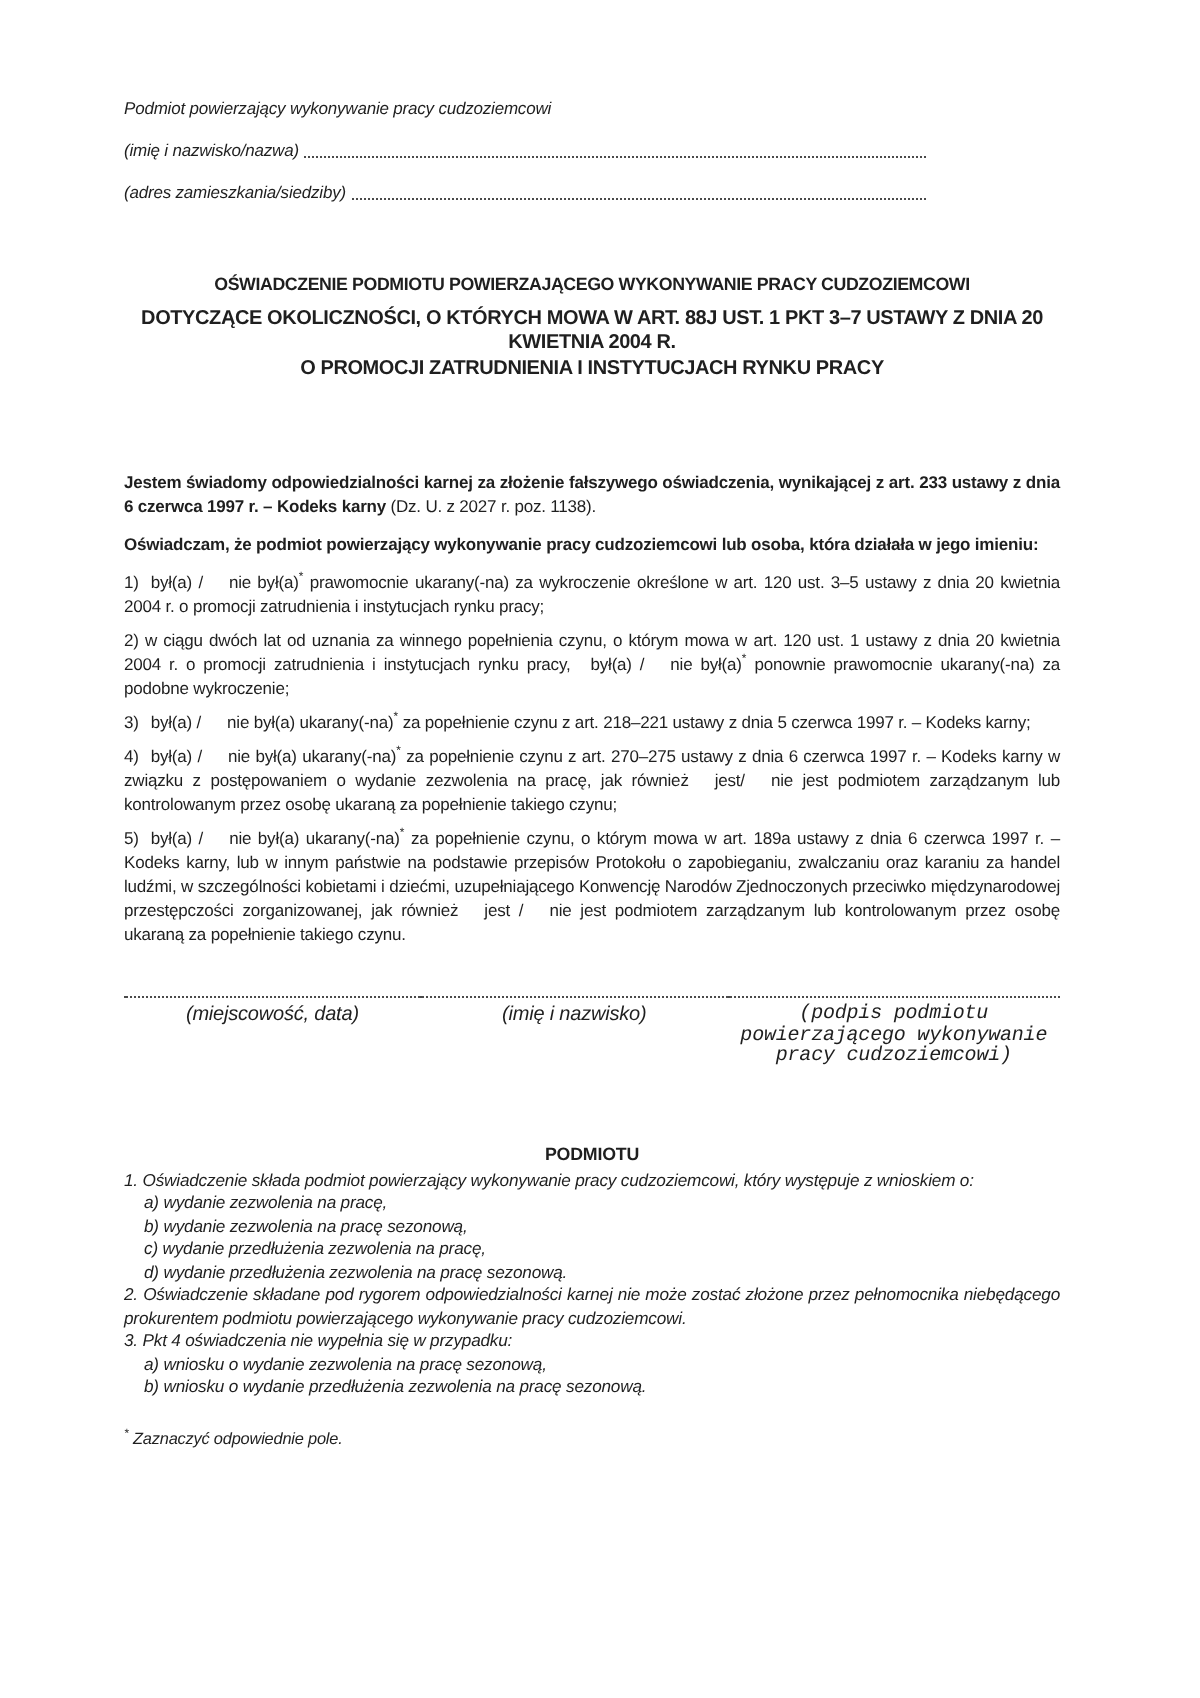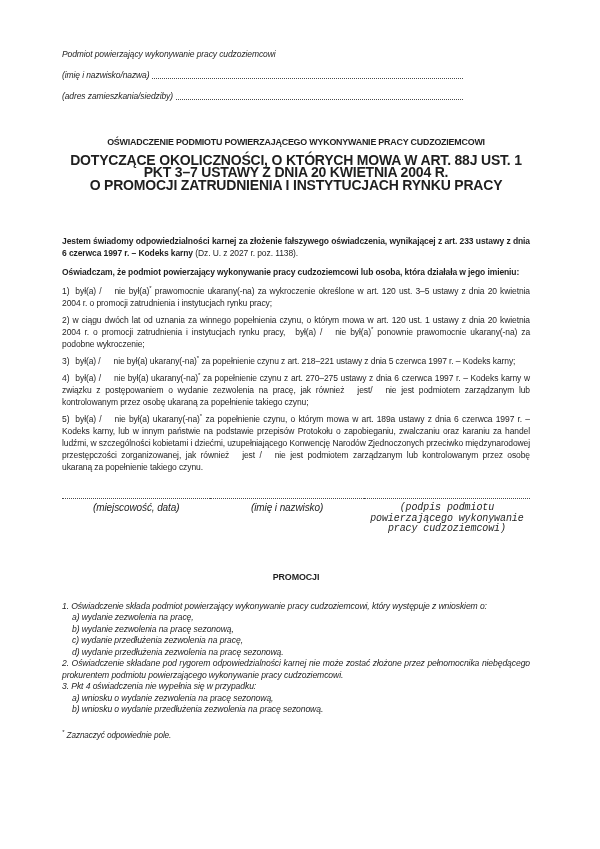--- a/index.html
+++ b/index.html
@@ -23,21 +23,21 @@
 
   
   .subject-line { margin-bottom: 9px; }
   .fill-row { display: flex; width: 401px; margin-bottom: 9px; }
   .fill-row .label { white-space: nowrap; text-align: right; }
   .dotted-fill { flex: 1; border-bottom: 1.2px dotted #4a4a4a; margin: 0 0 2px 3px; }
 
   
   .title-block { margin-top: 34px; text-align: center; font-weight: bold; letter-spacing: -0.2px; }
   .title-l1 { font-size: 8.9px; line-height: 12.5px; margin-bottom: 5px; }
-  .title-l23 { font-size: 14px; line-height: 12.5px; }
+  .title-l23 { font-size: 10px; line-height: 12.5px; }
 
   
   .liability { margin-top: 44px; text-align: justify; }
   .decl-intro { margin-top: 7px; font-weight: bold; }
   .item { text-align: justify; margin-top: 5px; }
   .item-first { margin-top: 7px; }
   .gap6 { margin-left: 6px; }
   .gap10 { margin-left: 10px; }
   .gap12 { margin-left: 13px; }
   sup { font-size: 6px; line-height: 0; letter-spacing: 0; }
@@ -46,21 +46,21 @@
   .signature-row { display: flex; justify-content: space-between; margin-top: 24px; width: 468px; }
   .sig-col { text-align: center; }
   .sig-col-1 { width: 150px; }
   .sig-col-2 { width: 155px; }
   .sig-col-3 { width: 168px; font-family: Liberation Mono, monospace; }
   .sig-line { border-bottom: 1.2px dotted #4a4a4a; height: 1px; width: 100%; }
   .sig-label { font-style: italic; font-size: 10px; line-height: 10.5px; margin-top: 4px; }
 
   
   .pouczenie-heading { margin-top: 36px; text-align: center; font-weight: bold; font-size: 8.9px; }
-  .pouczenie-list { margin-top: 18px; font-style: italic; font-size: 8.6px; line-height: 11.5px; text-align: justify; }
+  .pouczenie-list { margin-top: 2px; font-style: italic; font-size: 8.6px; line-height: 11.5px; text-align: justify; }
   .p-indent { margin-left: 10px; }
 
   
   .footnote { margin-top: 14px; font-style: italic; font-size: 8.2px; }
 </style>
 </head>
 <body>
 
 <div class="page">
 
@@ -112,21 +112,21 @@
       <div class="sig-line"></div>
       <div class="sig-label">(imię i nazwisko)</div>
     </div>
     <div class="sig-col sig-col-3">
       <div class="sig-line"></div>
       <div class="sig-label">(podpis podmiotu powierzającego wykonywanie pracy cudzoziemcowi)</div>
     </div>
   </section>
 
   <section>
-    <div class="pouczenie-heading">PROMOCJI</div>
+    <div class="pouczenie-heading">PODMIOTU</div>
     <div class="pouczenie-list">
       <div>1. Oświadczenie składa podmiot powierzający wykonywanie pracy cudzoziemcowi, który występuje z wnioskiem o:</div>
       <div class="p-indent">a) wydanie zezwolenia na pracę,</div>
       <div class="p-indent">b) wydanie zezwolenia na pracę sezonową,</div>
       <div class="p-indent">c) wydanie przedłużenia zezwolenia na pracę,</div>
       <div class="p-indent">d) wydanie przedłużenia zezwolenia na pracę sezonową.</div>
       <div>2. Oświadczenie składane pod rygorem odpowiedzialności karnej nie może zostać złożone przez pełnomocnika niebędącego prokurentem podmiotu powierzającego wykonywanie pracy cudzoziemcowi.</div>
       <div>3. Pkt 4 oświadczenia nie wypełnia się w przypadku:</div>
       <div class="p-indent">a) wniosku o wydanie zezwolenia na pracę sezonową,</div>
       <div class="p-indent">b) wniosku o wydanie przedłużenia zezwolenia na pracę sezonową.</div>

